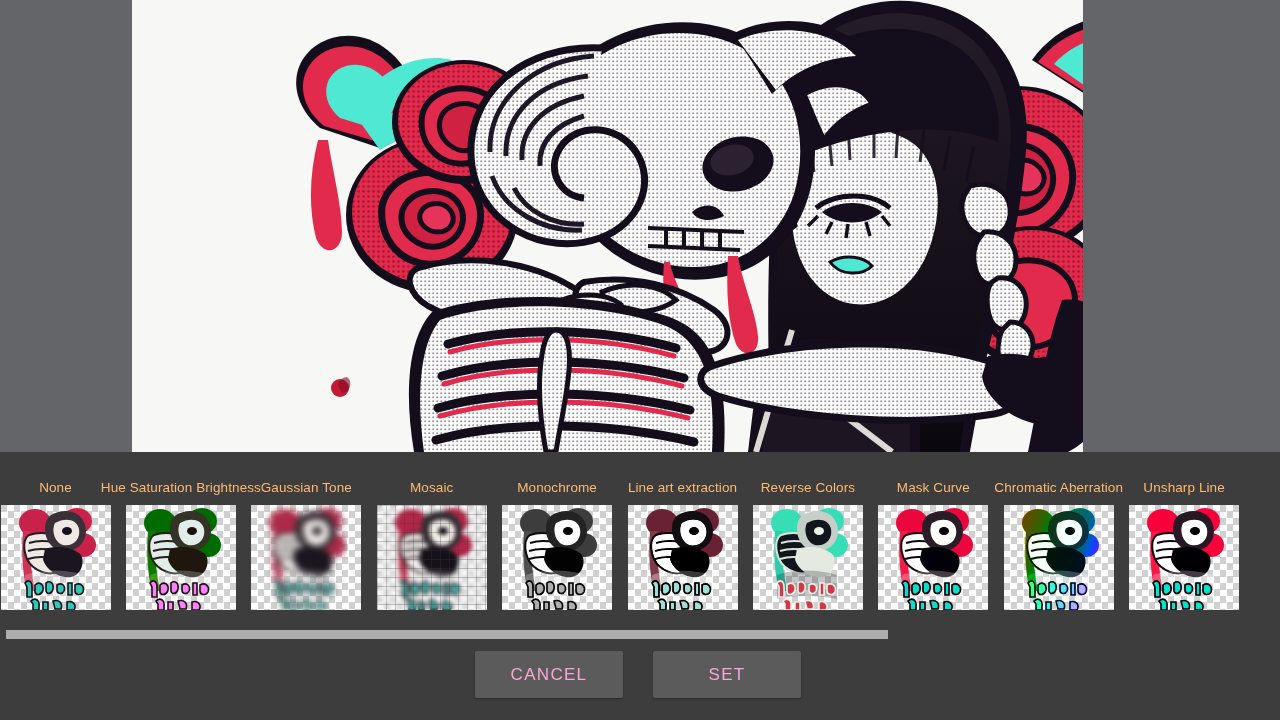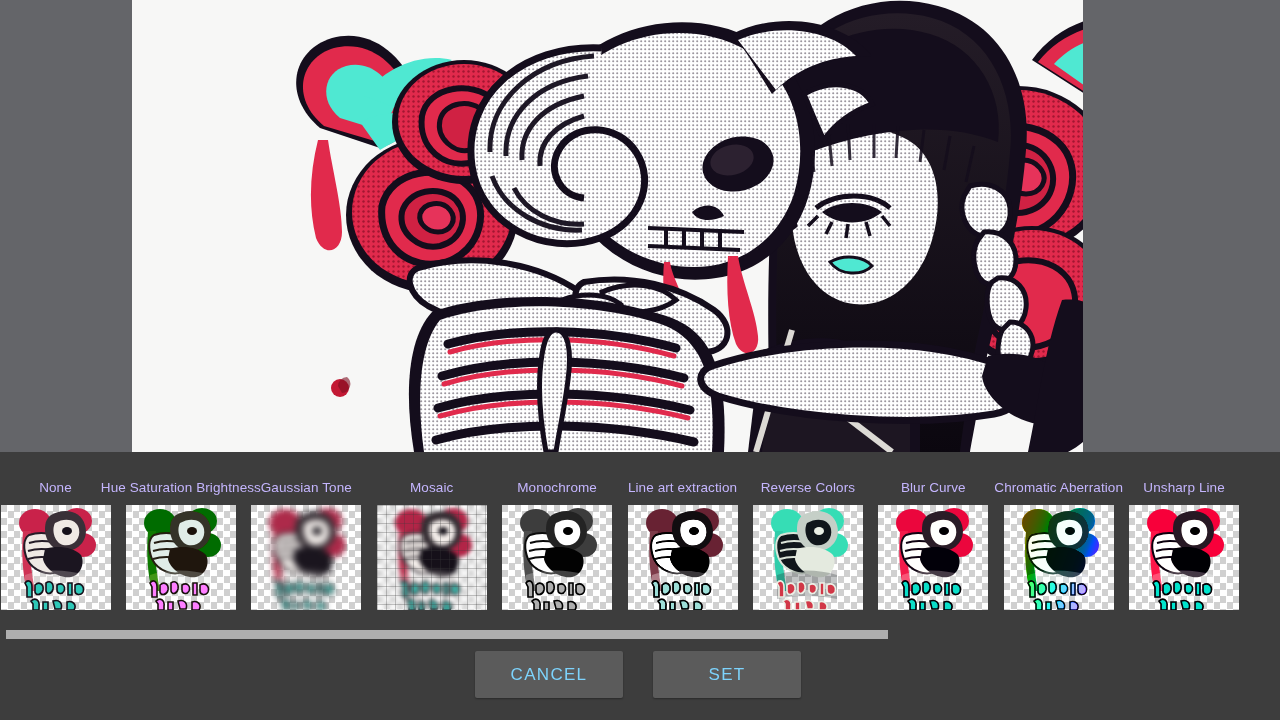--- a/index.html
+++ b/index.html
@@ -33,21 +33,21 @@
     position: absolute; left: 0; top: 0; width: 1280px; height: 172px;
     overflow: hidden;
   }
   .filter-track { position: absolute; left: 0; top: 0; height: 172px; white-space: nowrap; }
   .filter-item {
     position: absolute; top: 0; width: 125px; height: 172px;
     cursor: pointer;
   }
   .filter-label {
     position: absolute; top: 28px; left: 50%; transform: translateX(-50%);
-    color: #c4b5fd; font-size: 13.5px; line-height: 15px;
+    color: #fdba74; font-size: 13.5px; line-height: 15px;
     white-space: nowrap; letter-spacing: .1px;
   }
   .filter-thumb {
     position: absolute; top: 53px; left: 50%; transform: translateX(-50%);
     width: 110px; height: 105px; overflow: hidden;
     background:
       repeating-conic-gradient(#ffffff 0% 25%, #d0d0d0 0% 50%) 0 0 / 13px 13px;
   }
   .filter-thumb .tw { position: absolute; left: 14px; top: 0; width: 82px; height: 105px; overflow: hidden; }
   .filter-thumb .tw svg { display: block; width: 100%; height: 100%; }
@@ -59,21 +59,21 @@
   .scroll-thumb {
     position: absolute; left: 6px; top: 4px; width: 882px; height: 9px;
     background: #aeaeae; cursor: pointer;
   }
 
   
   .actions { position: absolute; left: 0; top: 199px; width: 1280px; height: 69px; }
   .btn {
     position: absolute; top: 0; width: 148px; height: 47px;
     background: #5b5b5b; border: none; border-radius: 2px;
-    color: #7dd3fc; font-size: 17px; letter-spacing: 1.3px;
+    color: #f9a8d4; font-size: 17px; letter-spacing: 1.3px;
     font-family: "Liberation Sans", sans-serif; cursor: pointer;
     box-shadow: 0 1px 2px rgba(0,0,0,.32);
   }
   .btn-cancel { left: 475px; }
   .btn-set { left: 653px; }
 </style>
 </head>
 <body>
 
 <div id="app">
@@ -547,21 +547,21 @@
       <path d="M28 97 L33 97 L33 105 L28 105 Z"></path>
       <path d="M38 96 C44 94 48 98 46 104 L40 104 Z"></path>
       <path d="M52 97 C58 95 62 100 59 105 L52 105 Z"></path>
     </g>
   </g>
 </svg>
               </div>
             </div>
           </div>
           <div class="filter-item" style="left: 870.8px;">
-            <div class="filter-label">Blur Curve</div>
+            <div class="filter-label">Mask Curve</div>
             <div class="filter-thumb">
               <div class="tw">
                 <svg viewBox="0 0 82 105" aria-hidden="true" style="filter: contrast(1.25) saturate(1.1);">
   <g id="thumb-art">
     <rect x="0" y="0" width="82" height="105" fill="none"></rect>
     <ellipse cx="20" cy="18" rx="16" ry="14" fill="#c9224a"></ellipse>
     <ellipse cx="62" cy="16" rx="15" ry="13" fill="#c9224a"></ellipse>
     <ellipse cx="68" cy="40" rx="13" ry="12" fill="#c9224a"></ellipse>
     <path d="M8 26 C6 50 8 70 12 86 L20 86 C16 66 14 46 16 26 Z" fill="#cf3355"></path>
     <path d="M14 30 C26 26 40 28 48 36 C54 44 52 60 44 66 C34 72 18 66 12 54 C8 44 8 34 14 30 Z" fill="#efe9e4" stroke="#241c27" stroke-width="2"></path>

